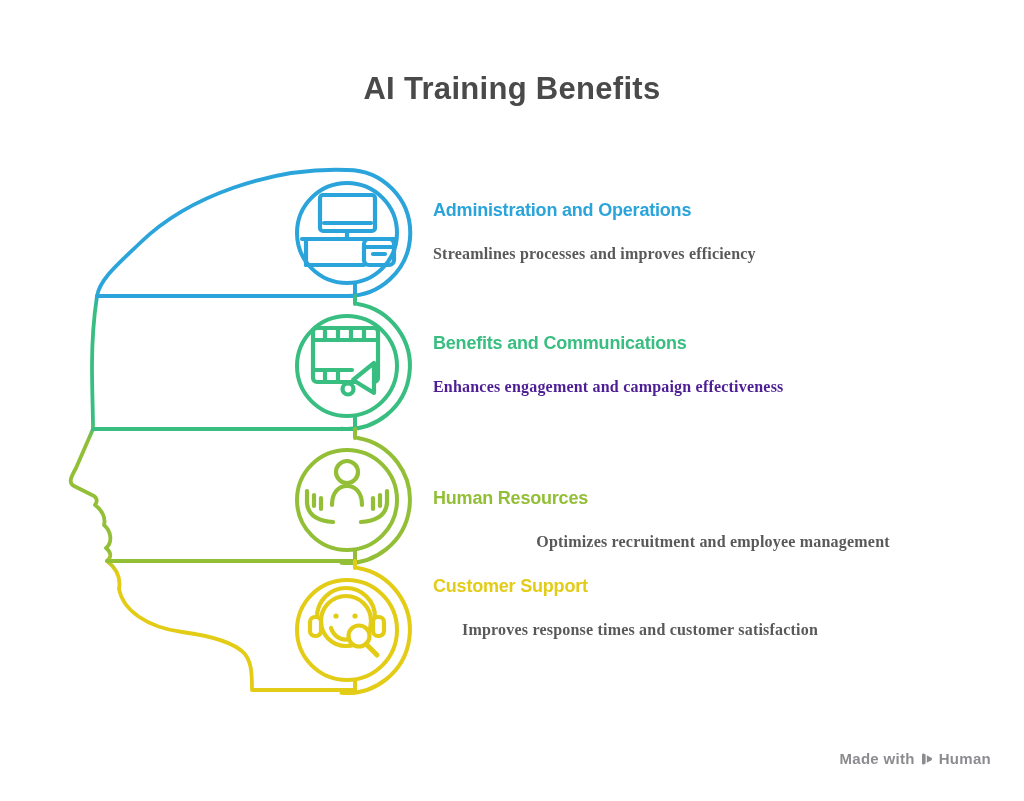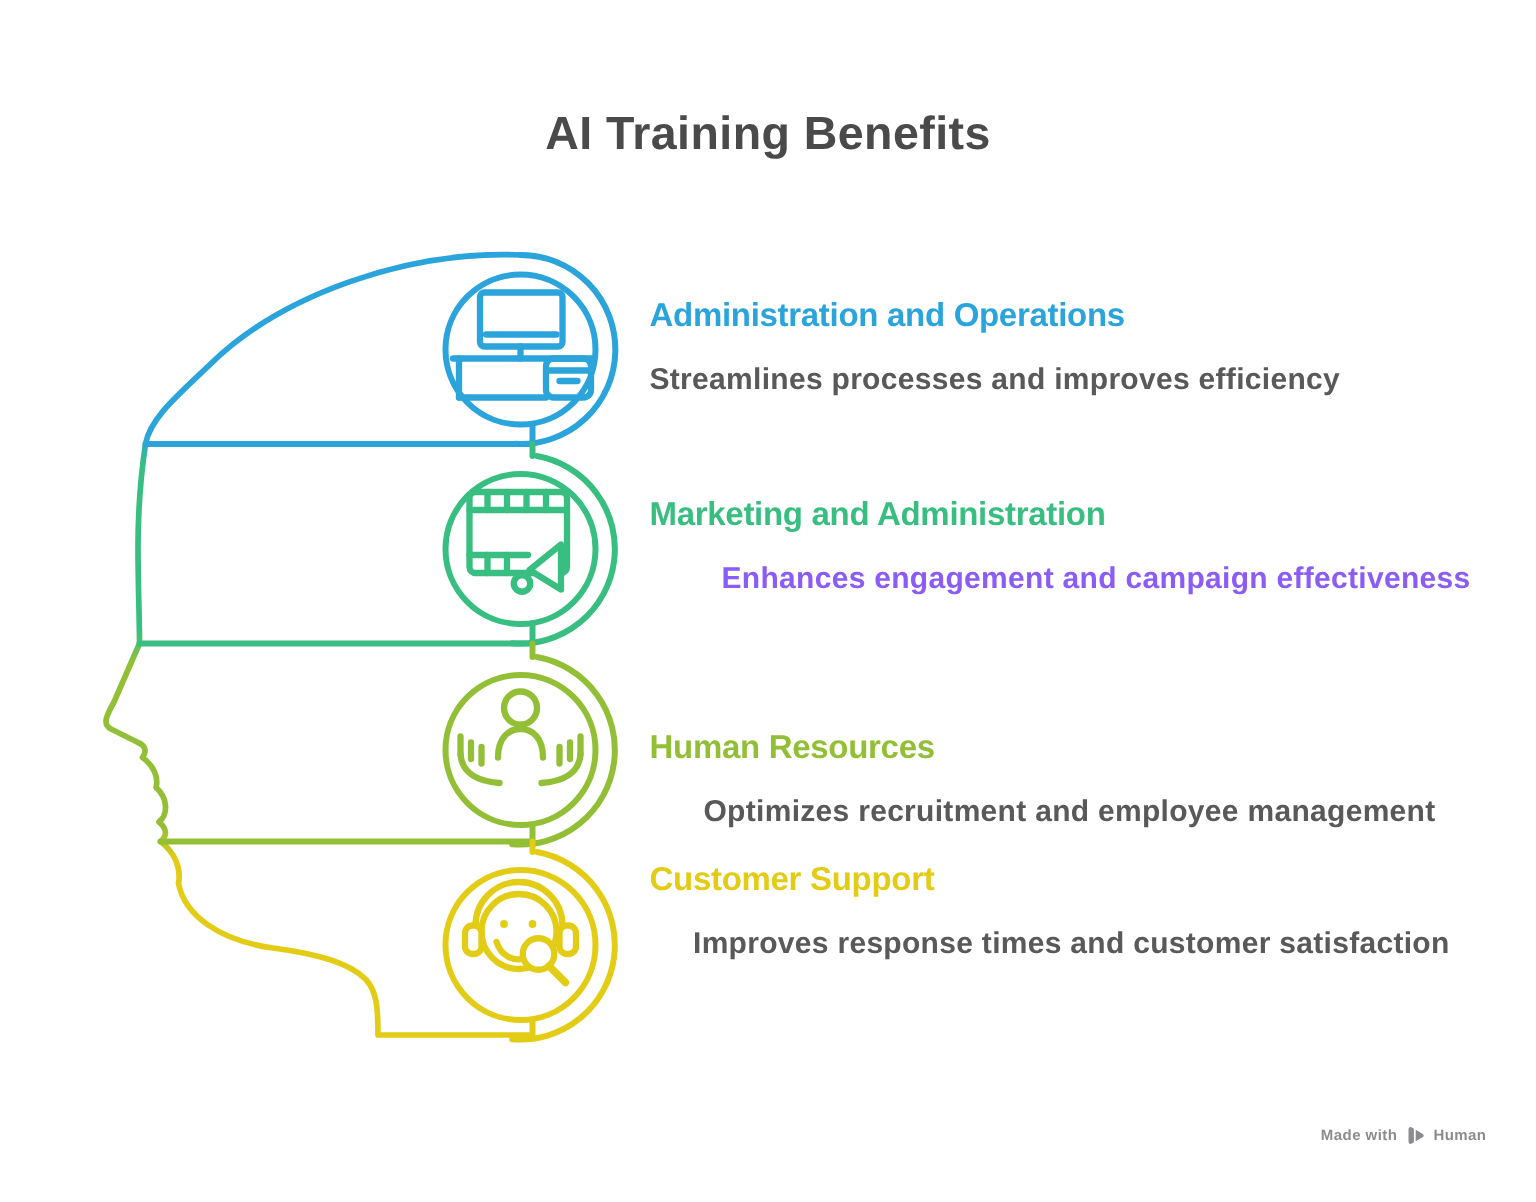--- a/index.html
+++ b/index.html
@@ -7,30 +7,31 @@
     position:relative;width:1024px;height:801px;background:#ffffff;
     overflow:hidden;font-family:"Liberation Sans",sans-serif;
   }
   .title{
     position:absolute;top:71px;left:0;width:1024px;text-align:center;
     font-size:31px;font-weight:bold;letter-spacing:.3px;margin:0;
   }
   .head-svg{position:absolute;left:0;top:0;width:1024px;height:801px;}
   .sec-row{position:absolute;left:433px;width:560px;}
   .sec-heading{
-    font-size:22px;font-weight:bold;line-height:26px;margin:0 0 21px 0;
+    font-size:18px;font-weight:bold;line-height:26px;margin:0 0 21px 0;
     letter-spacing:-0.2px;
   }
   .sec-desc{
-    font-size:20px;font-weight:bold;line-height:19px;margin:0;
+    font-size:16px;font-weight:bold;line-height:19px;margin:0;
     letter-spacing:.2px;
+    font-family:Liberation Serif, serif;
   }
   .watermark{
     position:absolute;top:750px;right:33px;display:flex;align-items:center;gap:5px;
-    font-size:10px;font-weight:bold;letter-spacing:.3px;margin-left:36px;
+    font-size:15px;font-weight:bold;letter-spacing:.3px;margin-left:36px;
   }
   .watermark svg{display:block;}
 </style>
 </head>
 <body>
 
 <div class="canvas">
 
   <h1 class="title" style="color: rgb(74, 74, 74);">AI Training Benefits</h1>
 
@@ -138,22 +139,22 @@
       </g>
     </g>
   </svg>
 
   <div class="sec-row" style="top:197px">
     <p class="sec-heading" style="color: rgb(42, 164, 218);">Administration and Operations</p>
     <p class="sec-desc" style="color: rgb(89, 89, 89);">Streamlines processes and improves efficiency</p>
   </div>
 
   <div class="sec-row" style="top:330px">
-    <p class="sec-heading" style="color: rgb(56, 190, 128);">Marketing and Administration</p>
-    <p class="sec-desc" style="color: #8b5cf6; margin-left: 48px;">Enhances engagement and campaign effectiveness</p>
+    <p class="sec-heading" style="color: rgb(56, 190, 128);">Benefits and Communications</p>
+    <p class="sec-desc" style="color: #4c1d95;">Enhances engagement and campaign effectiveness</p>
   </div>
 
   <div class="sec-row" style="top:485px">
     <p class="sec-heading" style="color: rgb(147, 191, 55);">Human Resources</p>
     <p class="sec-desc" style="color: rgb(89, 89, 89); text-align: center;">Optimizes recruitment and employee management</p>
   </div>
 
   <div class="sec-row" style="top:573px">
     <p class="sec-heading" style="color: rgb(227, 204, 22);">Customer Support</p>
     <p class="sec-desc" style="color: rgb(89, 89, 89); margin-left: 29px;">Improves response times and customer satisfaction</p>

